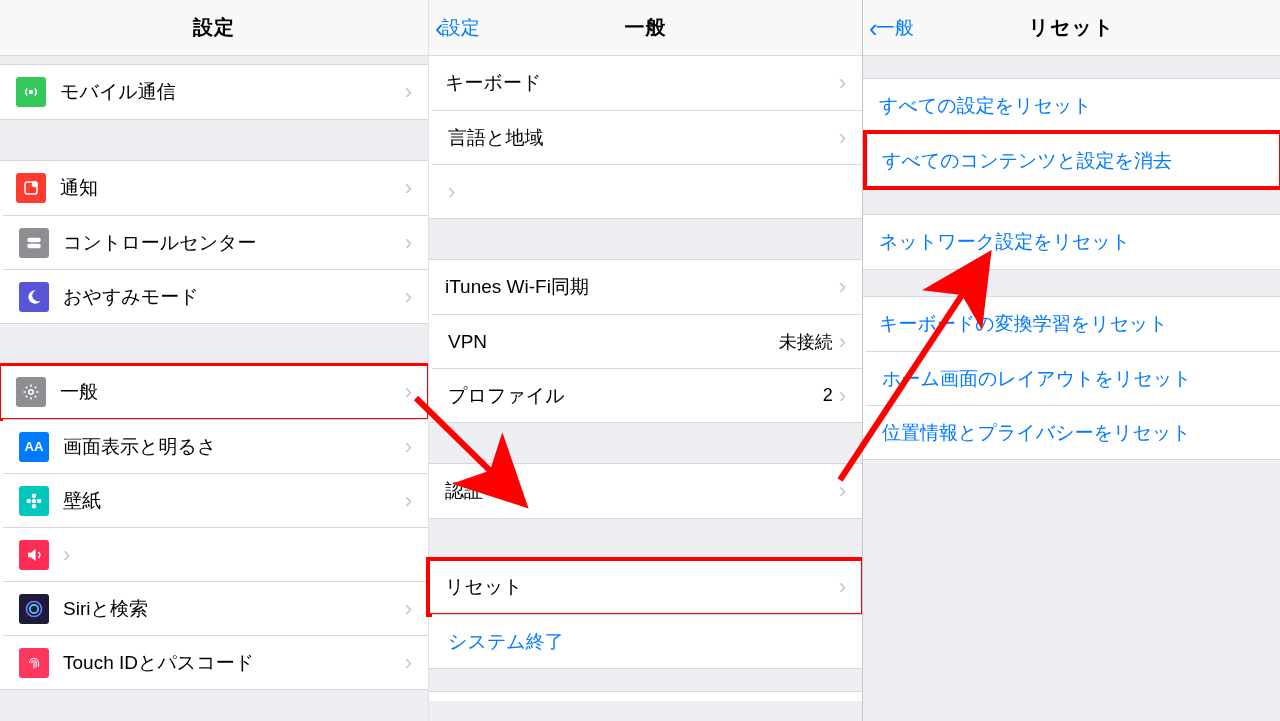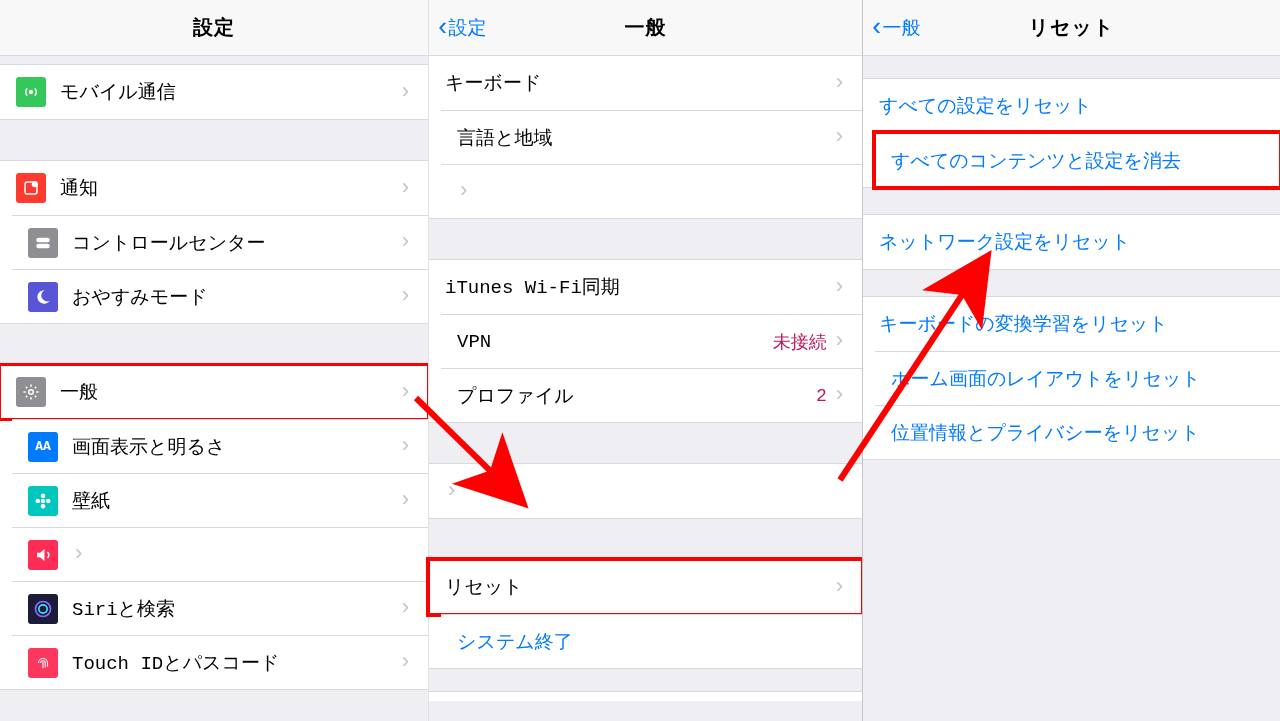--- a/index.html
+++ b/index.html
@@ -1,17 +1,17 @@
 <!DOCTYPE html>
 <html><head>
 <meta charset="utf-8">
 <style>
   * { box-sizing: border-box; margin: 0; padding: 0; }
   html, body { width: 1280px; height: 721px; overflow: hidden; font-family: -apple-system, "Helvetica Neue", Arial, sans-serif; background: #fff; }
-  .canvas { position: relative; width: 1280px; height: 721px; background: #fff; font-family: Liberation Mono, monospace; }
+  .canvas { position: relative; width: 1280px; height: 721px; background: #fff; }
   .pane { position: absolute; top: 0; bottom: 0; background: #efeef3; }
   .pane.p1 { left: 0;    width: 428px; }
   .pane.p2 { left: 428px; width: 434px; border-left: 1px solid #e2e2e2; }
   .pane.p3 { left: 862px; width: 418px; border-left: 1px solid #c6c6c8; background:#efeef3; }
 
   .navbar { position: relative; height: 56px; background: #f8f8f8; border-bottom: 1px solid #d9d9db; }
   .navbar .title { position: absolute; left: 0; right: 0; top: 0; bottom: 0; display:flex; align-items:center; justify-content:center; font-size: 20px; font-weight: 600; color:#000; letter-spacing:1px; }
   .navbar .back { position:absolute; left:6px; top:0; bottom:0; display:flex; align-items:center; color:#007aff; font-size:19px; }
   .navbar .back .chev { font-size:26px; margin-right:-2px; font-weight:300; line-height:1; }
 
@@ -21,23 +21,23 @@
   .gap26 { height:26px; }
   .gap40 { height:40px; }
 
   .row {
     position: relative;
     display:flex; align-items:center;
     height:54px; padding:0 16px;
     background:#fff;
     font-size:19px; color:#000;
   }
-  .row + .row { border-top:1px solid #d9d9db; margin-left:12px; }
+  .row + .row { border-top:1px solid #d9d9db; margin-left:3px; }
   .row .label { flex:1; }
-  .row .detail { color:#be185d; font-size:18px; margin-right:6px; }
+  .row .detail { color:#000000; font-size:18px; margin-right:6px; }
   .row .chevron { color:#c7c7cc; font-size:22px; font-weight:300; }
   .row.withicon .icon { margin-right:14px; }
 
   .link-row { color:#007aff;align-items:center; }
 
   .highlight {
     outline: 3px solid #ff0000;
     outline-offset: -1px;
   }
   .highlight-thick { outline-width:4px; }
@@ -219,20 +219,21 @@
         <span class="label">プロファイル</span>
         <span class="detail">2</span>
         <span class="chevron">›</span>
       </div>
     </div>
 
     <div class="gap40"></div>
 
     <div class="group">
       <div class="row">
+        <span class="label">認証</span>
         <span class="chevron">›</span>
       </div>
     </div>
 
     <div class="gap40"></div>
 
     <div class="group">
       <div class="row highlight highlight-thick">
         <span class="label">リセット</span>
         <span class="chevron">›</span>

